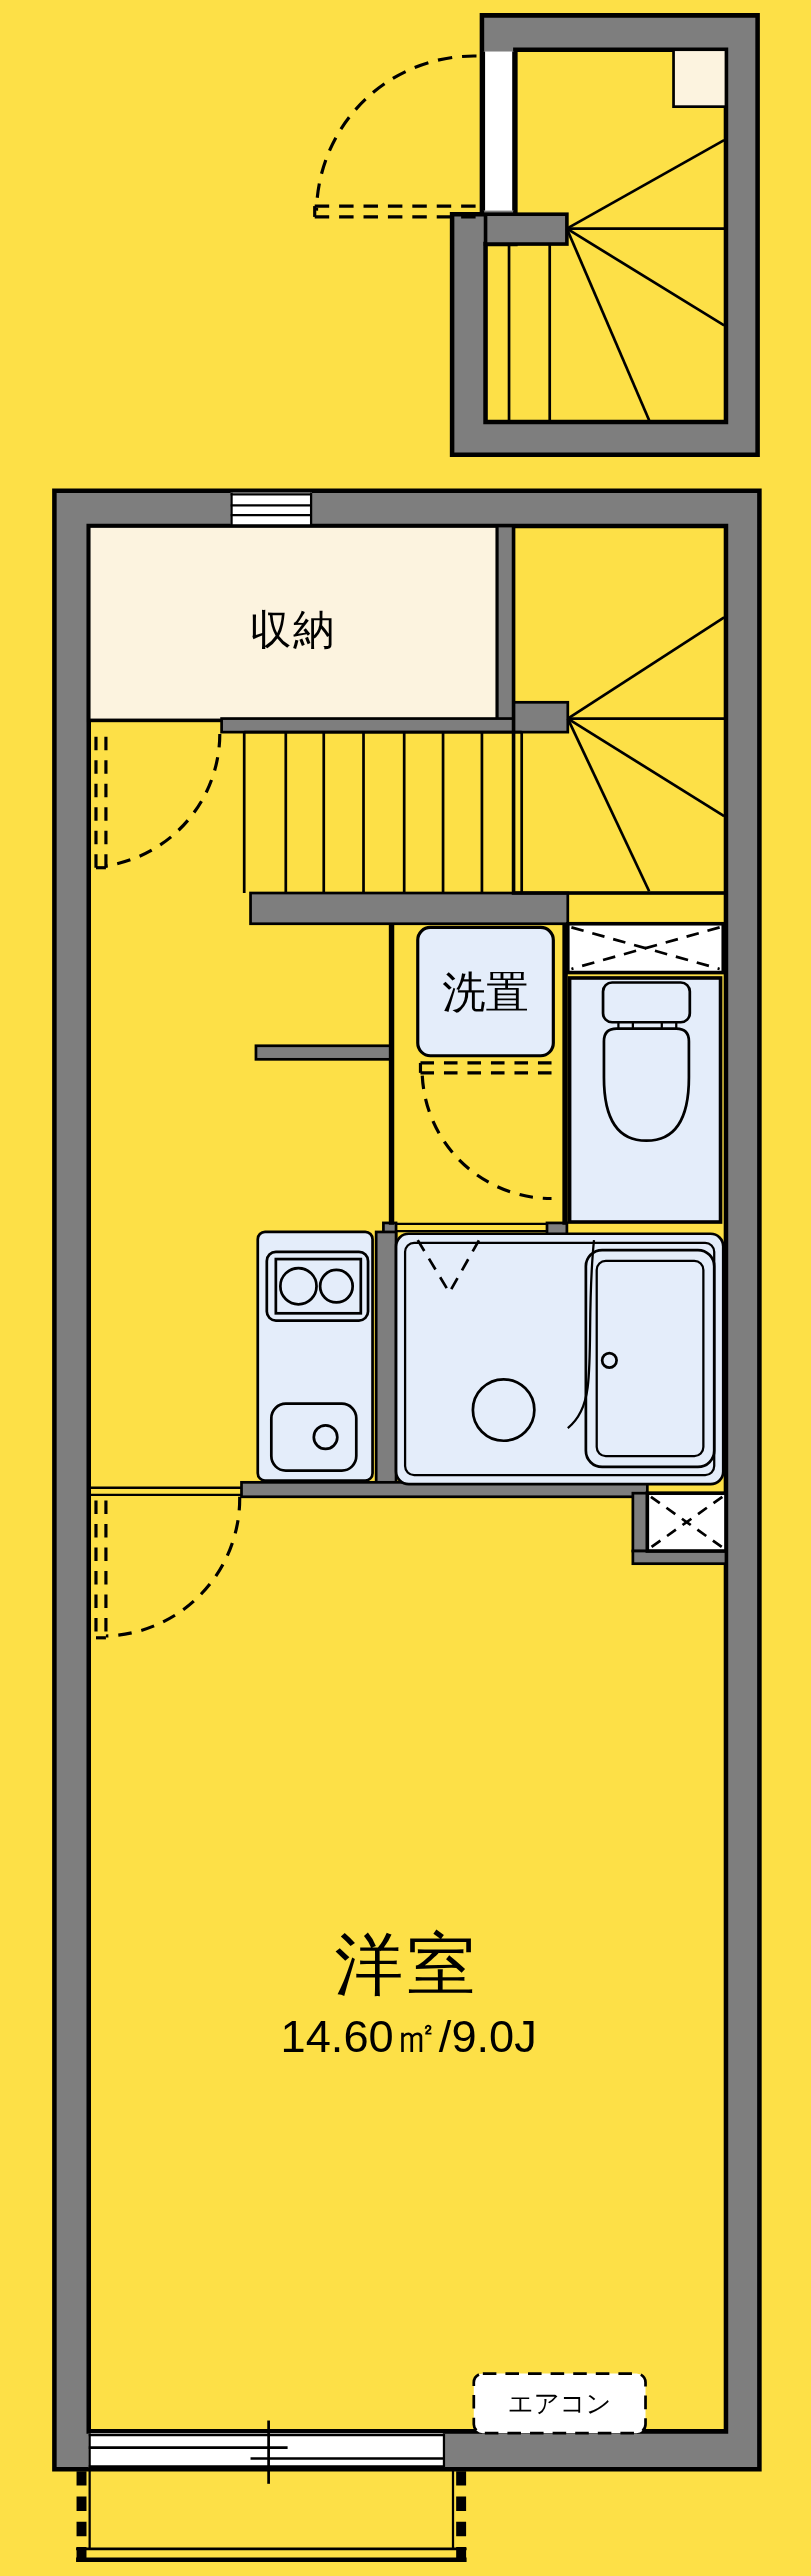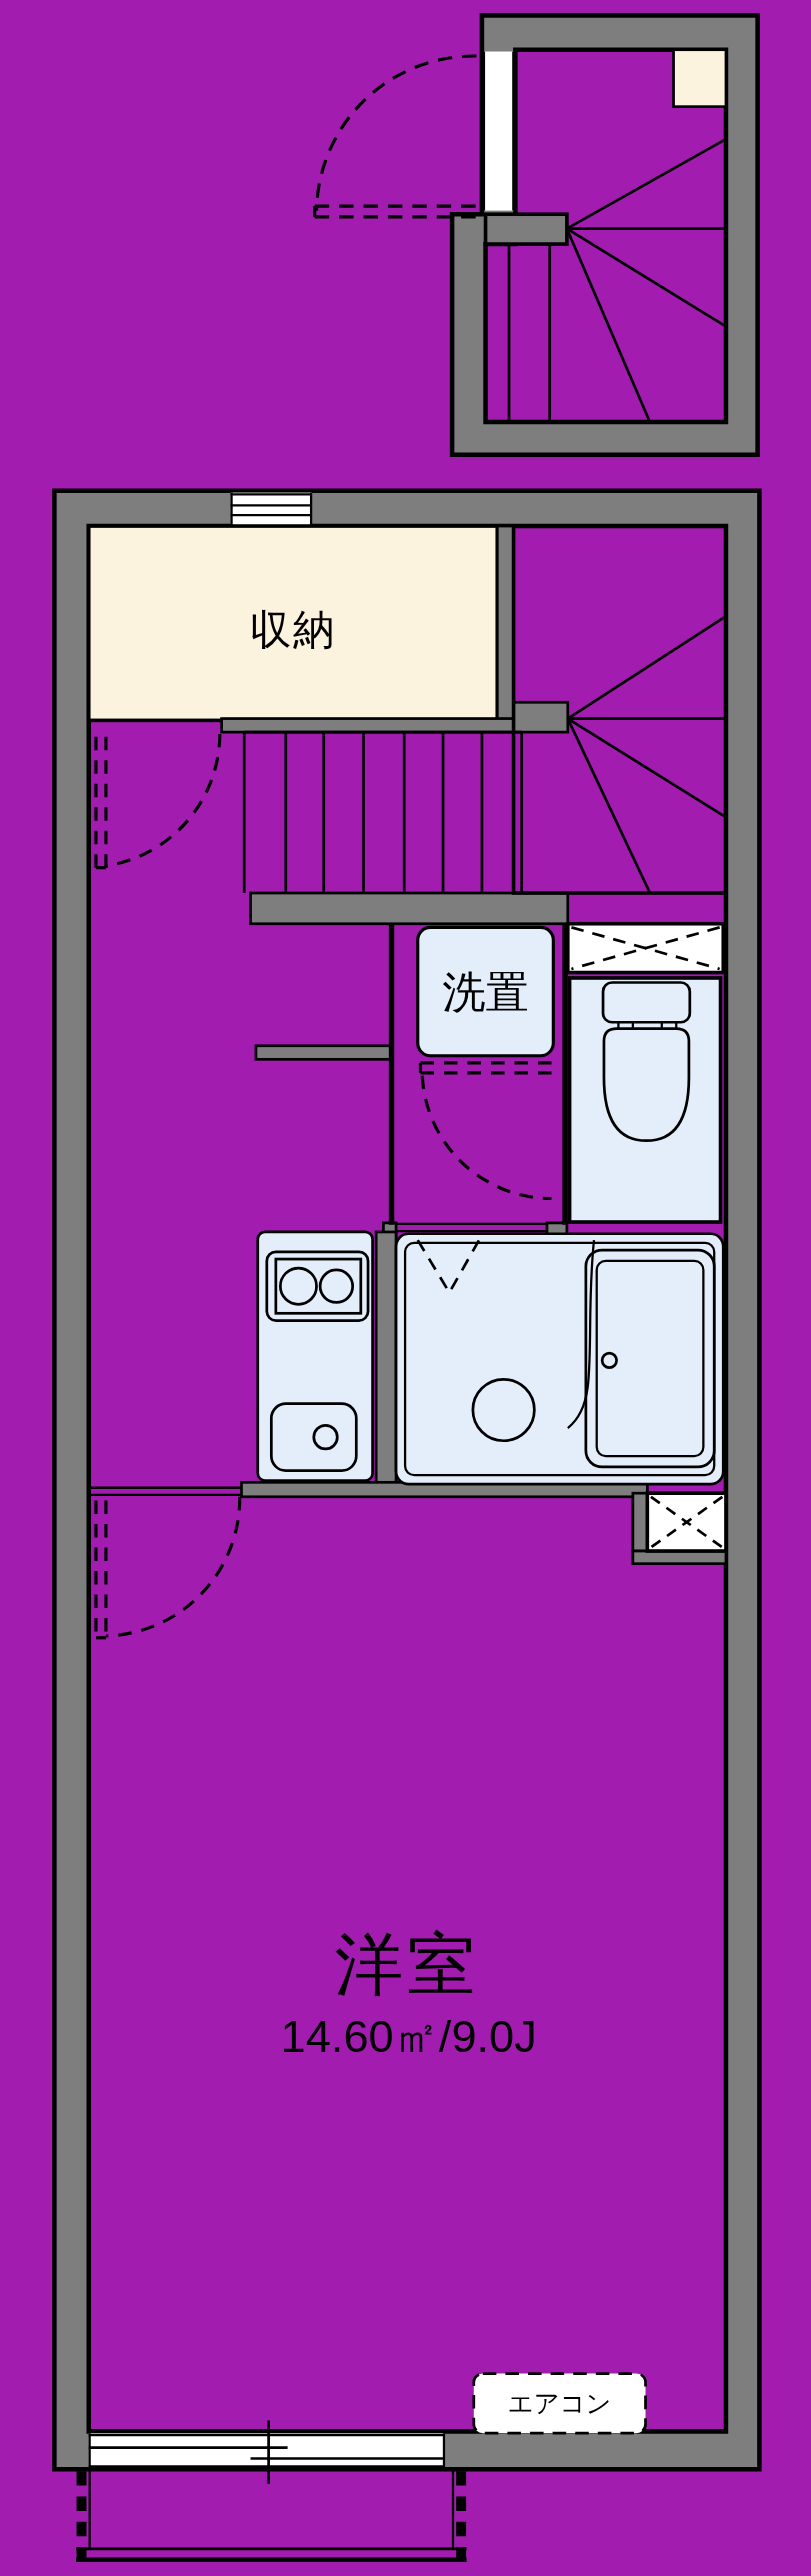--- a/index.html
+++ b/index.html
@@ -1,16 +1,16 @@
 <!DOCTYPE html>
 <html style="font-size:14.5px"><head>
 <meta charset="utf-8">
 <style>
   html,body{margin:0;padding:0;background:#fff;}
-  #stage{position:relative;width:812px;height:2576px;background:#a21caf;
+  #stage{position:relative;width:812px;height:2576px;background:#fde047;
          font-family:"Liberation Sans","DejaVu Sans",sans-serif;overflow:hidden;text-decoration:underline;}
   svg{position:absolute;left:0;top:0;}
   text{fill:#000;}
   .jp{font-family:"Liberation Sans","DejaVu Sans",sans-serif;}
 </style>
 </head>
 <body>
 
 <div id="stage">
 <svg width="812" height="2576" viewBox="0 0 898 2850">

